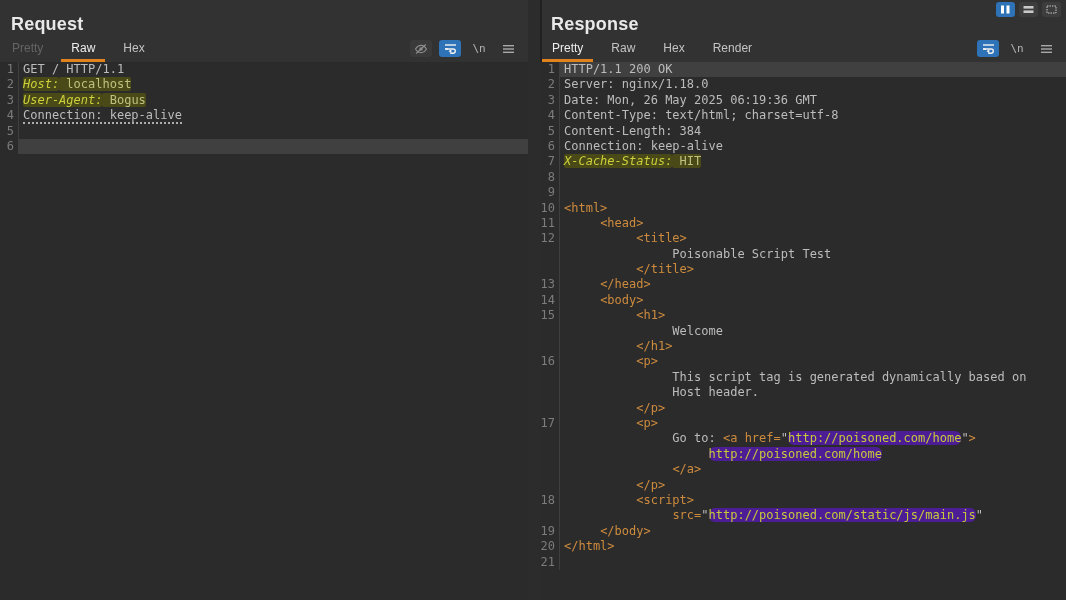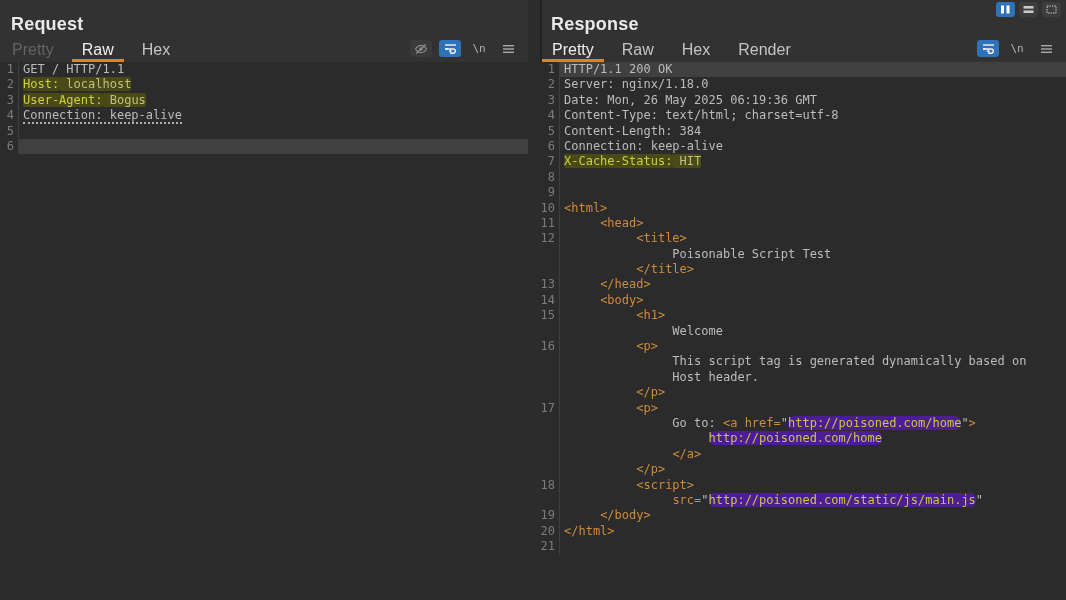--- a/index.html
+++ b/index.html
@@ -9,21 +9,21 @@
   
   .panel{position:absolute;top:0;bottom:0;}
   #panel-request{left:0;width:528px;}
   #splitter{left:528px;width:12px;top:0;bottom:0;position:absolute;background:#2c2c2c;border-right:2px solid #212121;}
   #panel-response{left:540px;right:0;}
 
   
   .phead{position:relative;height:62px;}
   .ptitle{position:absolute;top:14px;left:11px;font-size:18px;font-weight:bold;color:#e9e9e9;letter-spacing:.2px;}
   .tabs{position:absolute;left:0;right:0;bottom:0;height:27px;display:flex;align-items:stretch;padding-left:2px;}
-  .tab{padding:6px 10px 5px;margin-right:8px;font-size:16px;color:#c4c4c4;cursor:default;
+  .tab{padding:6px 10px 5px;margin-right:8px;font-size:12px;color:#c4c4c4;cursor:default;
        border-bottom:3px solid transparent;}
   .tab.active{color:#ededed;border-bottom-color:#e0831c;}
   .tab.disabled{color:#646464;}
   .hicons{margin-left:auto;display:flex;align-items:center;gap:7px;padding-right:9px;}
   .ibtn{width:22px;height:17px;border-radius:3px;display:flex;align-items:center;justify-content:center;color:#a9a9a9;}
   .ibtn.dim{background:#3a3a3a;color:#8d8d8d;}
   .ibtn.blue{background:#2e72b8;color:#f2f2f2;}
   .nl-label{font-family:"DejaVu Sans Mono",monospace;font-size:11px;color:#b3b3b3;}
 
   
@@ -35,21 +35,21 @@
   .editor{position:absolute;top:62px;left:0;right:0;bottom:0;background:#2b2b2b;overflow:hidden;
           font-family:"DejaVu Sans Mono",monospace;font-size:12px;}
   .crow{display:flex;height:15.4px;line-height:15.4px;}
   .lnum{text-align:right;padding-right:4px;color:#7c7c7c;border-right:1px solid #3f3f3f;flex:none;}
   #panel-request .lnum{width:14px;}
   #panel-response .lnum{width:15px;}
   .ctext{flex:1;padding-left:4px;white-space:pre;overflow:hidden;}
   .crow.cur .ctext{background:#404040;}
   .seg-p{color:#bcbcbc;}
   .seg-t{color:#cd8b3e;}
-  .seg-hk{color:#ccd13b;background:#4a4918;border-radius:2px;}
+  .seg-hk{color:#ccd13b;background:#4a4918;border-radius:2px;font-style:italic;}
   .seg-hv{color:#bdc27f;background:#4a4918;border-radius:2px;}
   .seg-hu{color:#c6cb3a;background:#4c1d95;border-radius:6px;text-align:right;}
   .seg-du{color:#bcbcbc;border-bottom:2px dotted #adadad;}
 </style>
 </head>
 <body>
 
 <div id="app">
 
   <div class="winbtns">
@@ -235,20 +235,24 @@
         </div>
         <div class="crow">
           <span class="lnum">15</span>
           <span class="ctext"><span class="seg-p">          </span><span class="seg-t">&lt;h1&gt;</span></span>
         </div>
         <div class="crow">
           <span class="lnum"></span>
           <span class="ctext"><span class="seg-p">               Welcome</span></span>
         </div>
         <div class="crow">
+          <span class="lnum"></span>
+          <span class="ctext"><span class="seg-p">          </span><span class="seg-t">&lt;/h1&gt;</span></span>
+        </div>
+        <div class="crow">
           <span class="lnum">16</span>
           <span class="ctext"><span class="seg-p">          </span><span class="seg-t">&lt;p&gt;</span></span>
         </div>
         <div class="crow">
           <span class="lnum"></span>
           <span class="ctext"><span class="seg-p">               This script tag is generated dynamically based on</span></span>
         </div>
         <div class="crow">
           <span class="lnum"></span>
           <span class="ctext"><span class="seg-p">               Host header.</span></span>

